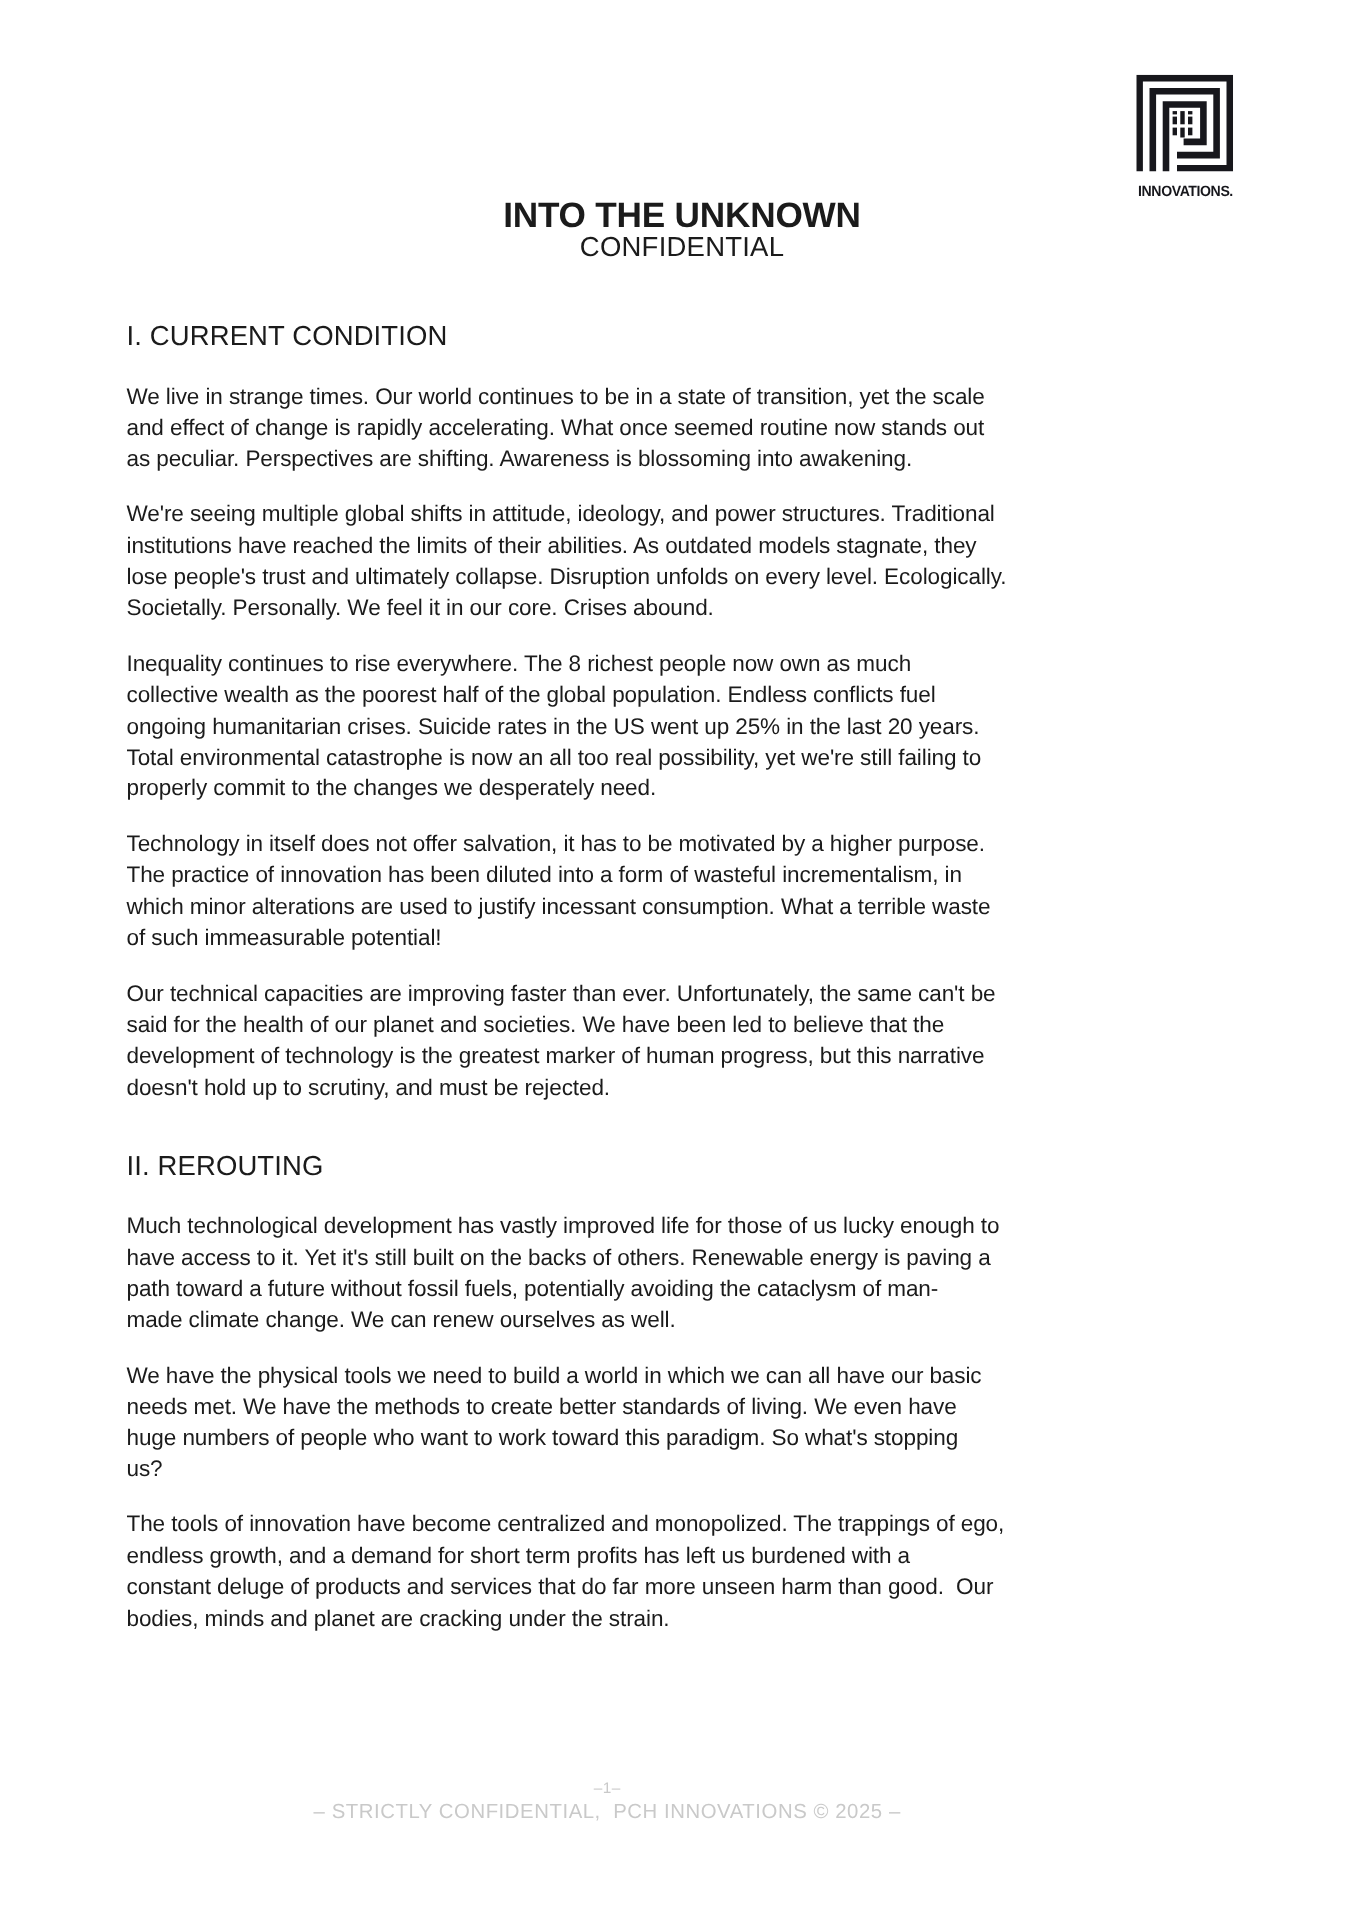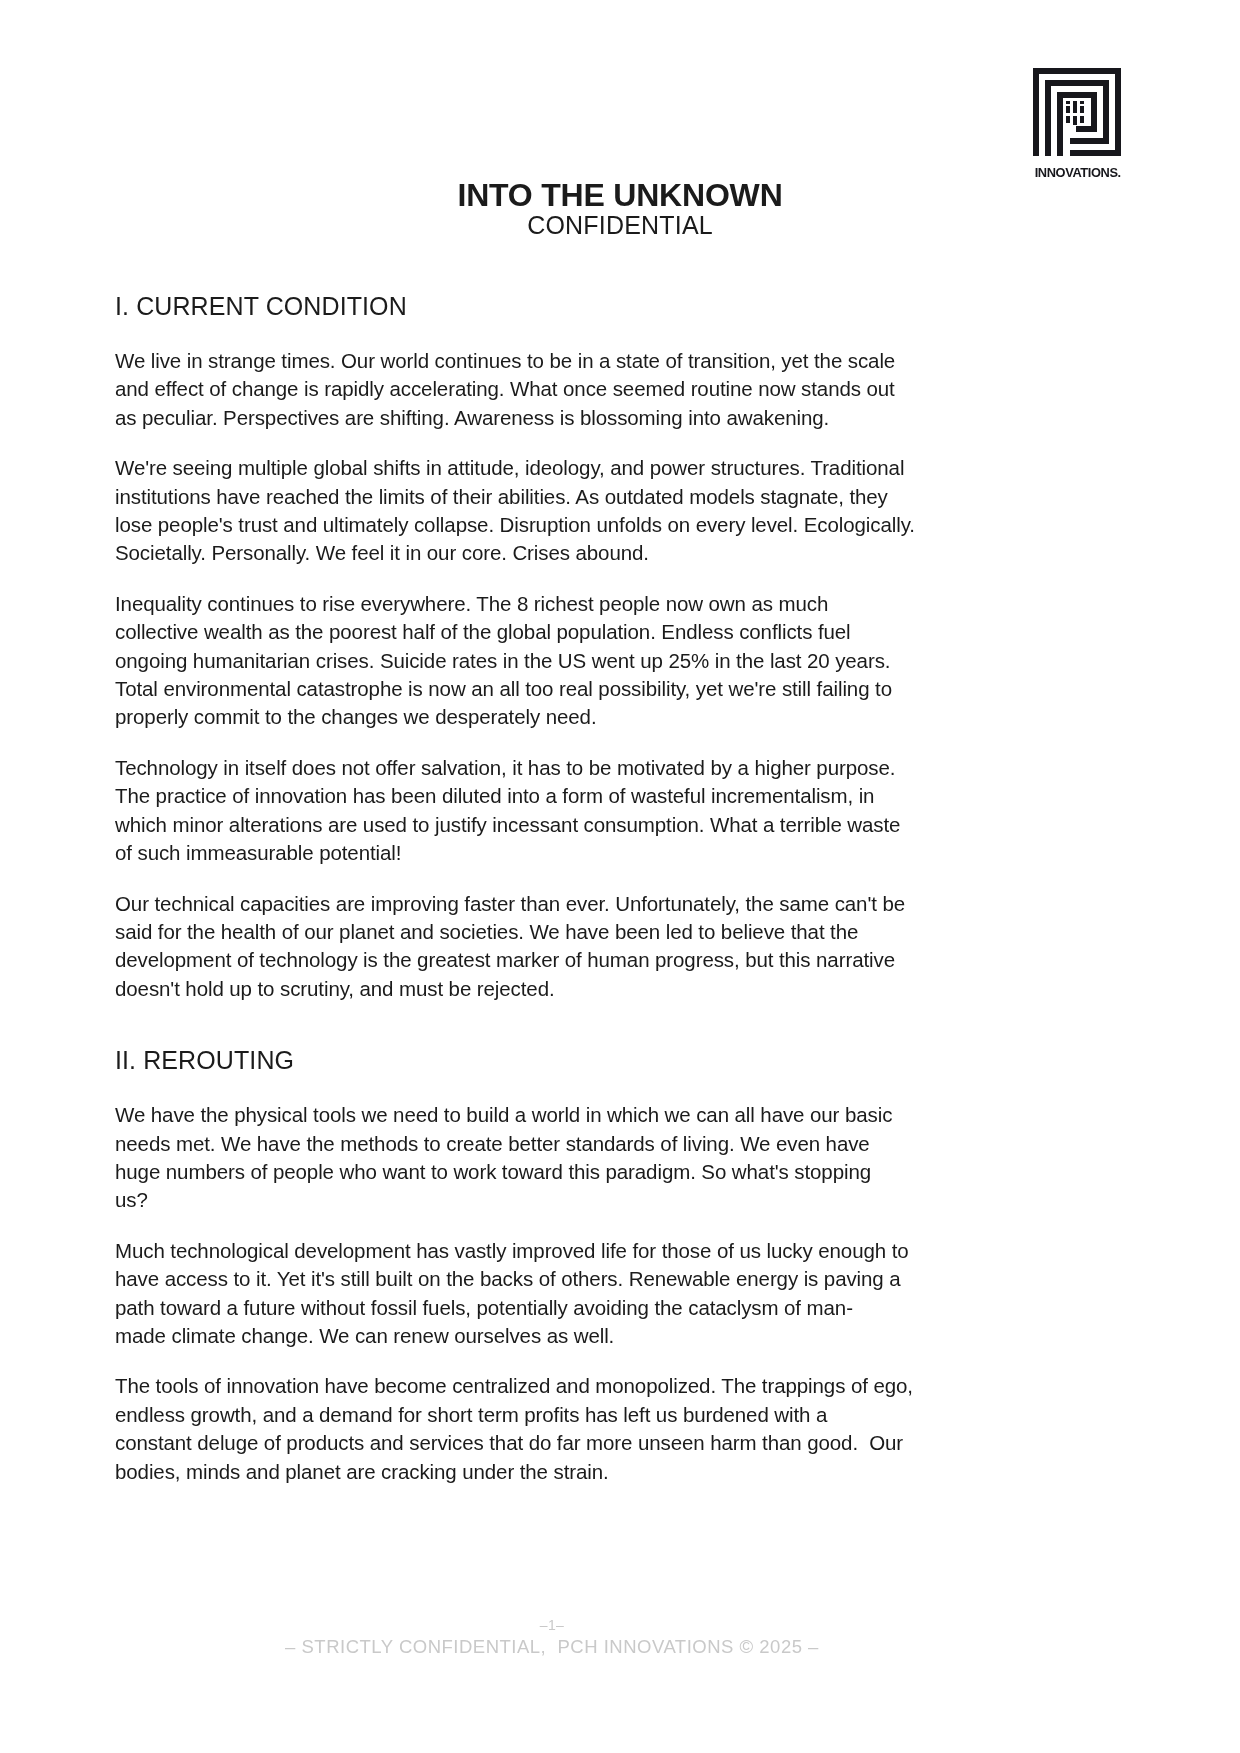--- a/index.html
+++ b/index.html
@@ -153,28 +153,28 @@
     <p>Technology in itself does not offer salvation, it has to be motivated by a higher purpose.
 The practice of innovation has been diluted into a form of wasteful incrementalism, in
 which minor alterations are used to justify incessant consumption. What a terrible waste
 of such immeasurable potential!</p>
     <p>Our technical capacities are improving faster than ever. Unfortunately, the same can't be
 said for the health of our planet and societies. We have been led to believe that the
 development of technology is the greatest marker of human progress, but this narrative
 doesn't hold up to scrutiny, and must be rejected.</p>
 
     <h2>II. REROUTING</h2>
+    <p>Much technological development has vastly improved life for those of us lucky enough to
+have access to it. Yet it's still built on the backs of others. Renewable energy is paving a
+path toward a future without fossil fuels, potentially avoiding the cataclysm of man-
+made climate change. We can renew ourselves as well.</p>
     <p>We have the physical tools we need to build a world in which we can all have our basic
 needs met. We have the methods to create better standards of living. We even have
 huge numbers of people who want to work toward this paradigm. So what's stopping
 us?</p>
-    <p>Much technological development has vastly improved life for those of us lucky enough to
-have access to it. Yet it's still built on the backs of others. Renewable energy is paving a
-path toward a future without fossil fuels, potentially avoiding the cataclysm of man-
-made climate change. We can renew ourselves as well.</p>
     <p>The tools of innovation have become centralized and monopolized. The trappings of ego,
 endless growth, and a demand for short term profits has left us burdened with a
 constant deluge of products and services that do far more unseen harm than good.  Our
 bodies, minds and planet are cracking under the strain.</p>
   </main>
 
   <footer class="doc-footer">
     <div class="footer-page-num">–1–</div>
     <div class="footer-confidential">– STRICTLY CONFIDENTIAL,  PCH INNOVATIONS © 2025 –</div>
   </footer>

